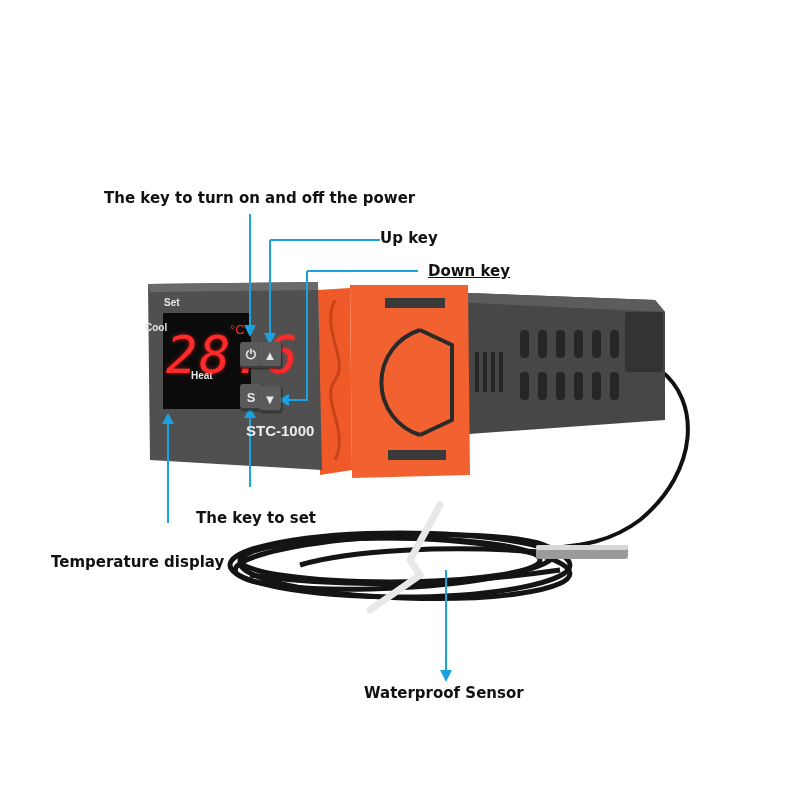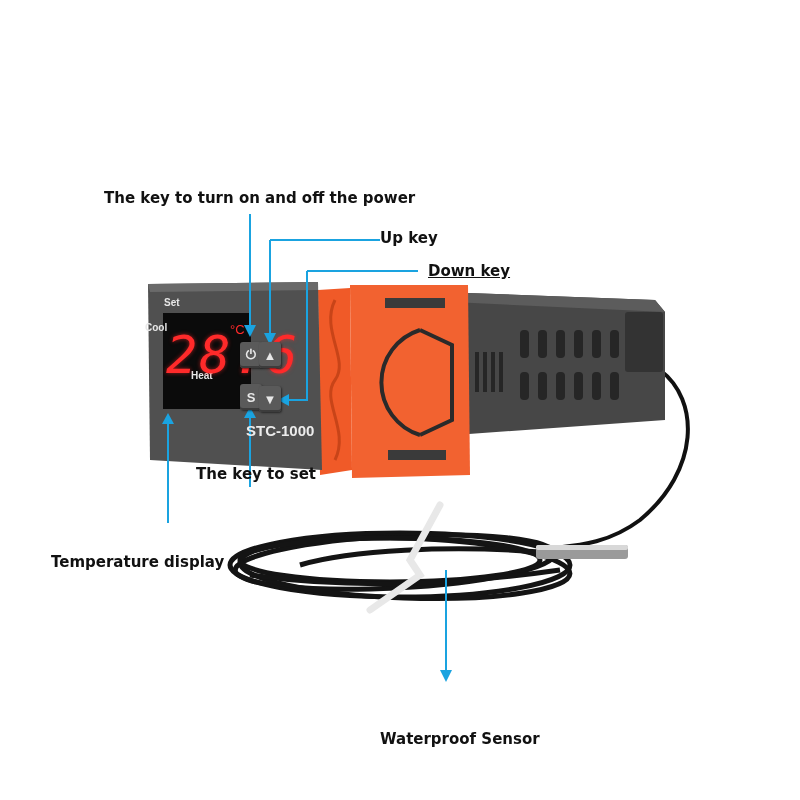--- a/index.html
+++ b/index.html
@@ -110,15 +110,15 @@
     <span>S</span>
   </div>
 <div class="key" style="left:259px;top:386px;">
     <span>▼</span>
   </div>
 <div class="model" style="left:246px;top:422px;">STC-1000</div>
 
 <div class="label" style="left:104px;top:189px;">The key to turn on and off the power</div>
 <div class="label" style="left:380px;top:229px;">Up key</div>
 <div class="label" style="left:428px;top:262px;text-decoration:underline;">Down key</div>
-<div class="label" style="left:196px;top:465px;">The key to set</div>
+<div class="label" style="left:196px;top:509px;">The key to set</div>
 <div class="label" style="left:51px;top:525px;margin-top:28px;">Temperature display</div>
-<div class="label" style="left:380px;top:684px;margin-top:46px;">Waterproof Sensor</div>
+<div class="label" style="left:364px;top:684px;">Waterproof Sensor</div>
 
 </body></html>

